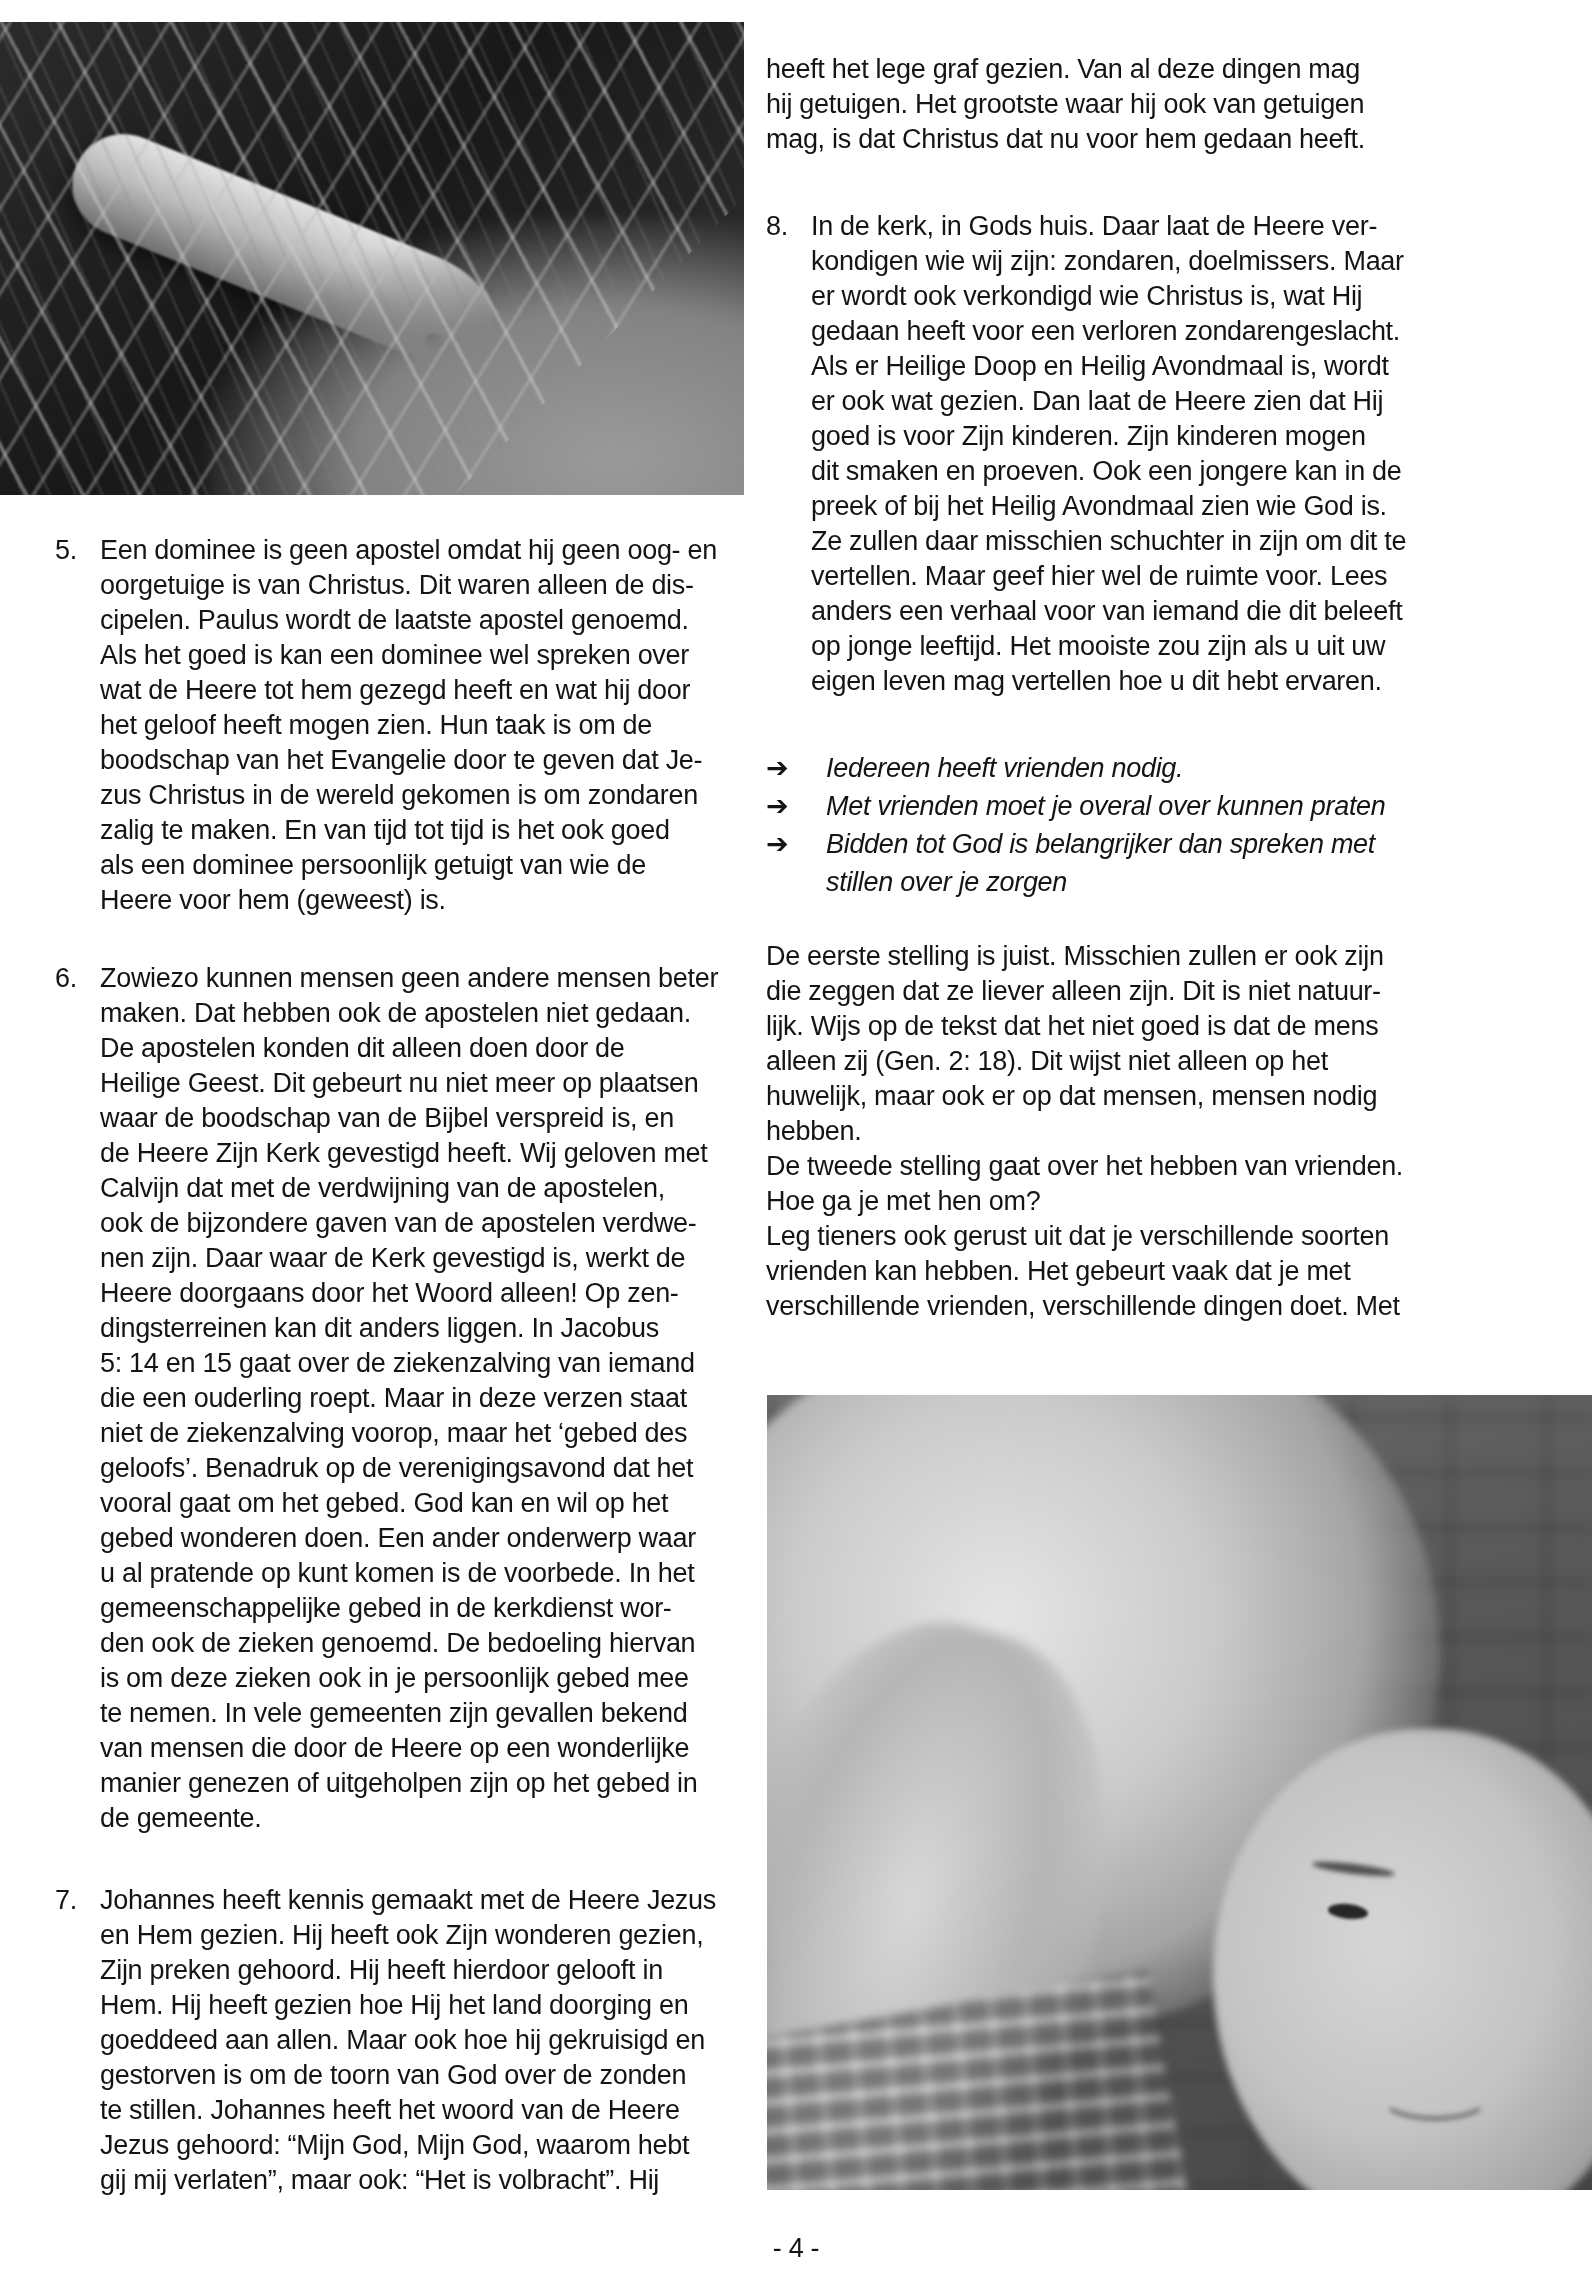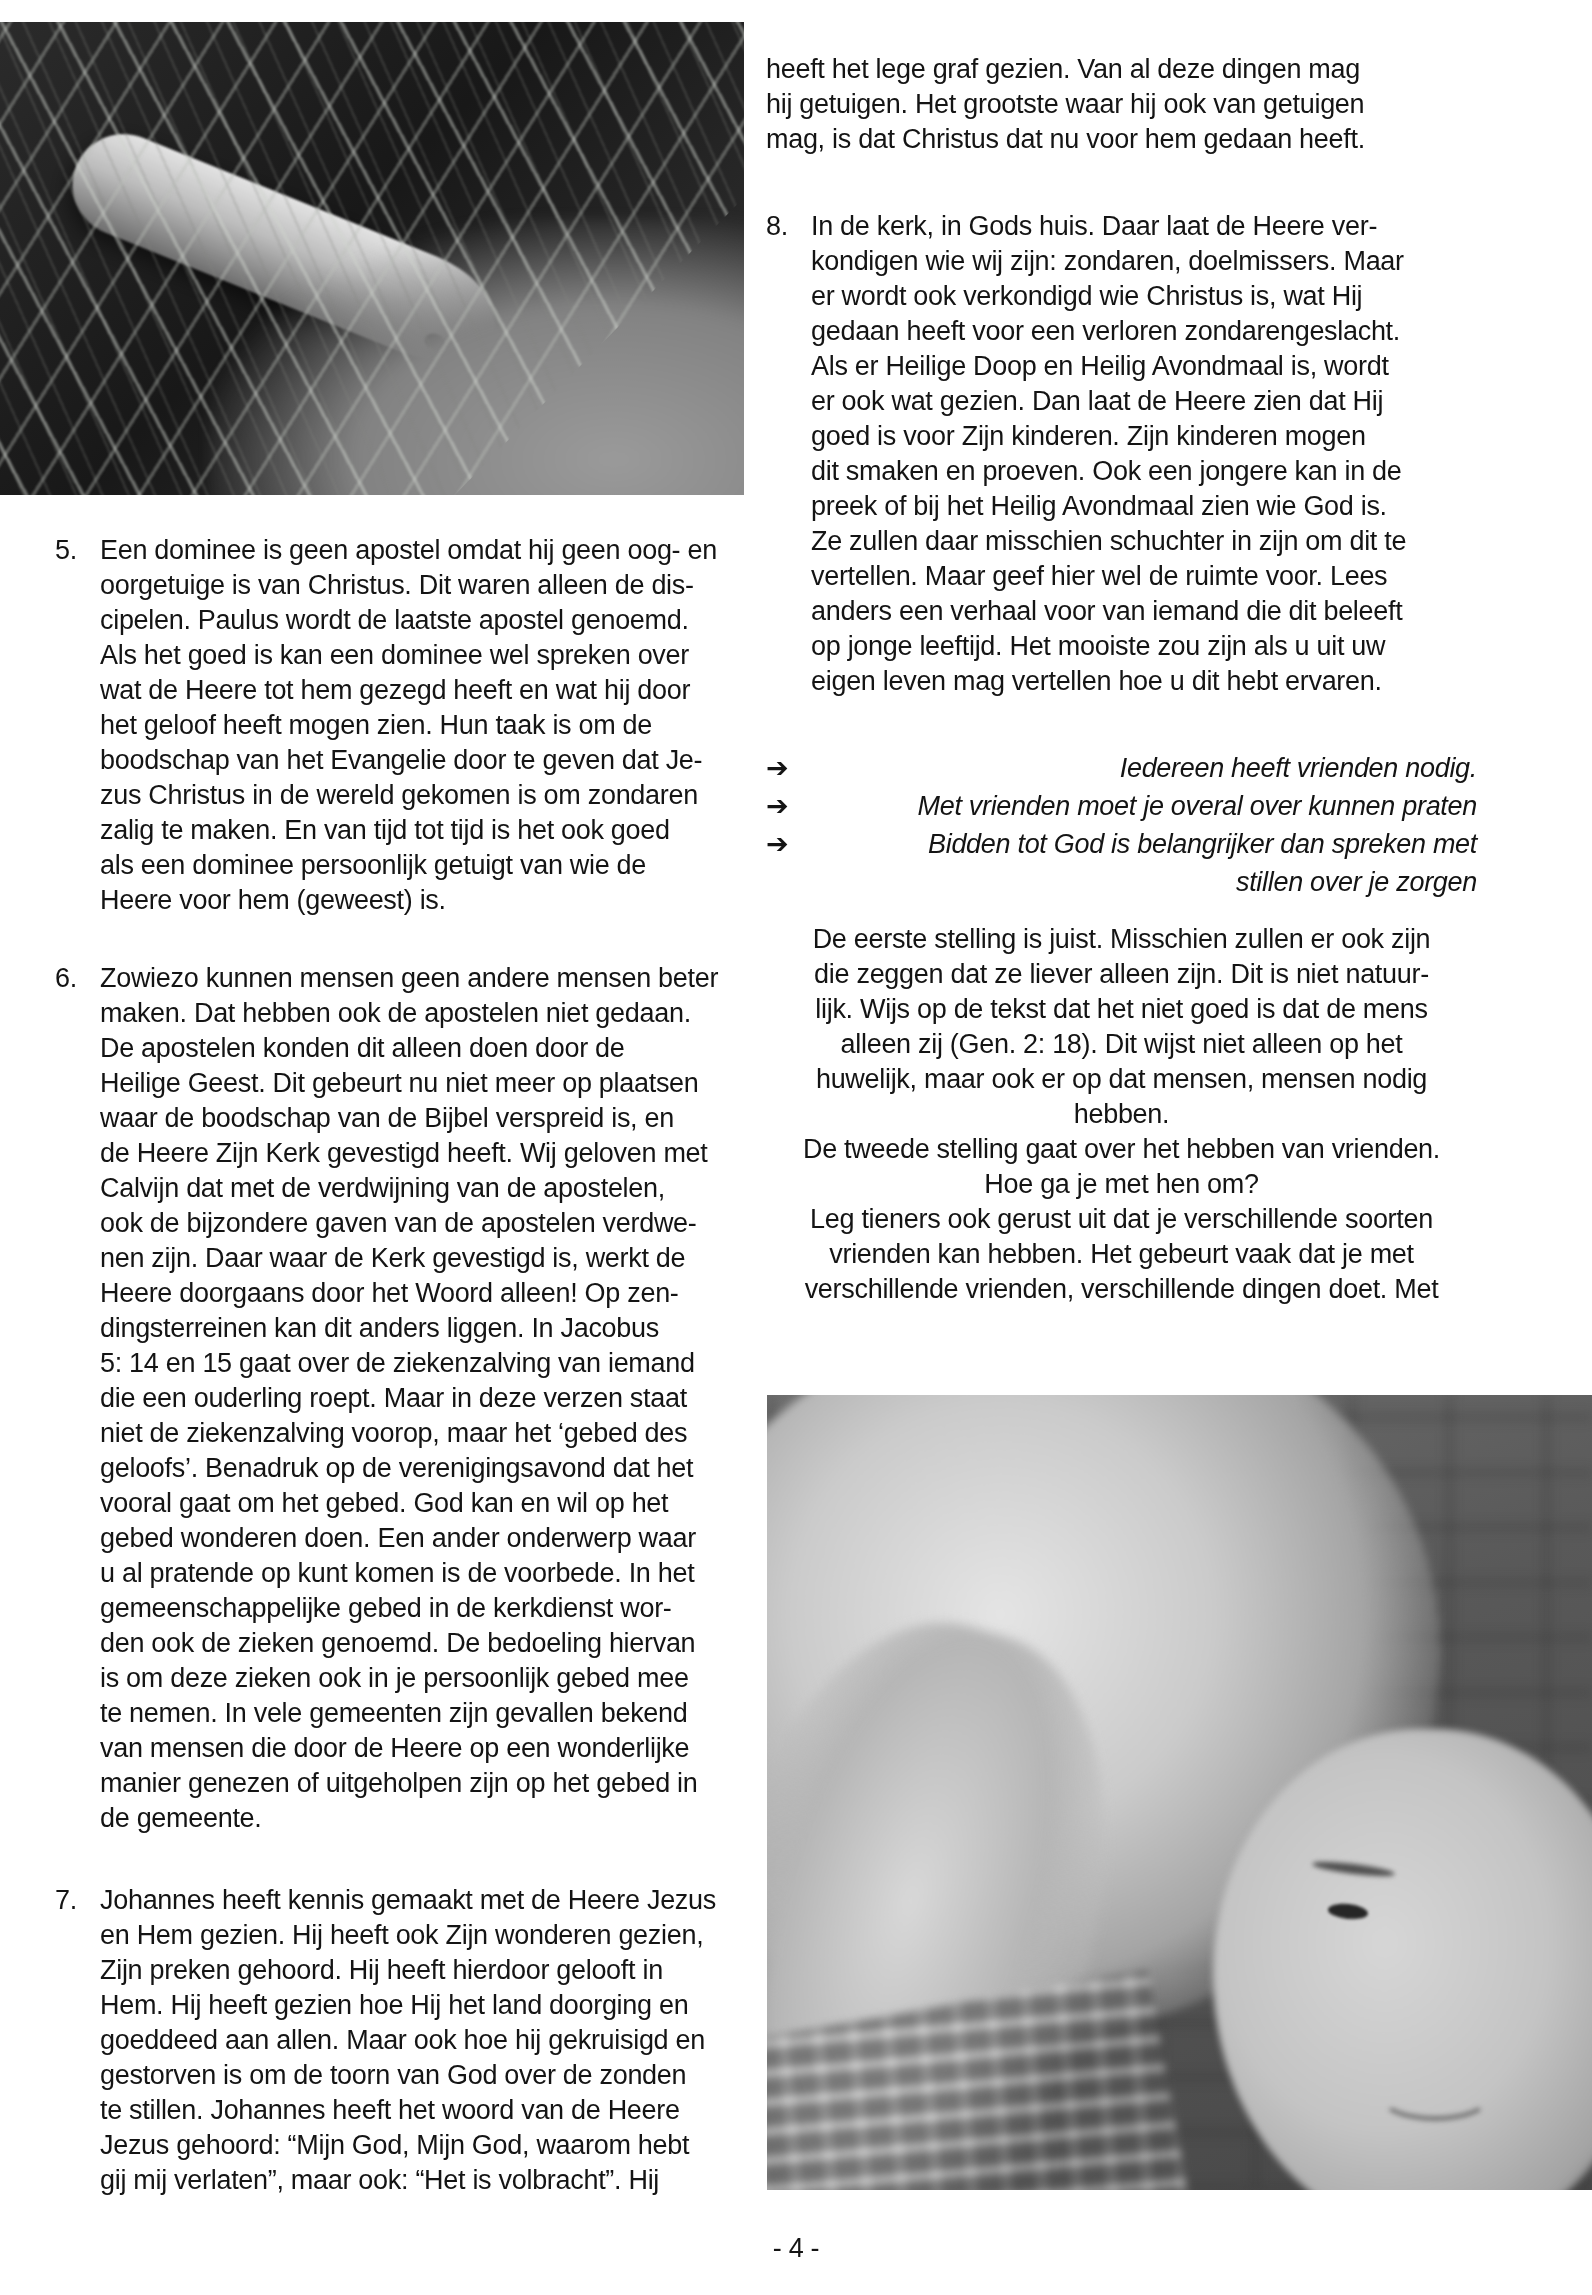--- a/index.html
+++ b/index.html
@@ -18,22 +18,22 @@
   .list-item{display:flex;align-items:flex-start;}
   .list-item .num{width:45px;flex-shrink:0;}
   .list-item .txt{flex:1;white-space:pre-line;}
   .mt-a{margin-top:43px;}
   .mt-b{margin-top:47px;}
   .mt-c{margin-top:52px;}
   .stellingen{margin-top:50px;font-style:italic;}
   .stellingen-heading{margin-bottom:5.2px;}
   .bullet{display:flex;align-items:flex-start;line-height:38px;}
   .bullet .arrow{width:60px;flex-shrink:0;font-style:normal;font-weight:bold;font-family:"DejaVu Sans",sans-serif;}
-  .bullet .btxt{flex:1;white-space:pre-line;text-align:right;}
-  .answer{margin-top:21px;text-align:center;}
+  .bullet .btxt{flex:1;white-space:pre-line;}
+  .answer{margin-top:38px;}
   .page-number{position:absolute;left:0;top:2231px;width:1592px;text-align:center;}
 
   
   .photo{position:absolute;overflow:hidden;}
   .photo-fish{
     left:0;top:21.6px;width:744px;height:473px;
     background:linear-gradient(135deg,#2b2b2b 0%,#181818 45%,#343434 100%);
   }
   .fish-body{
     position:absolute;left:60px;top:177px;width:449px;height:102px;

